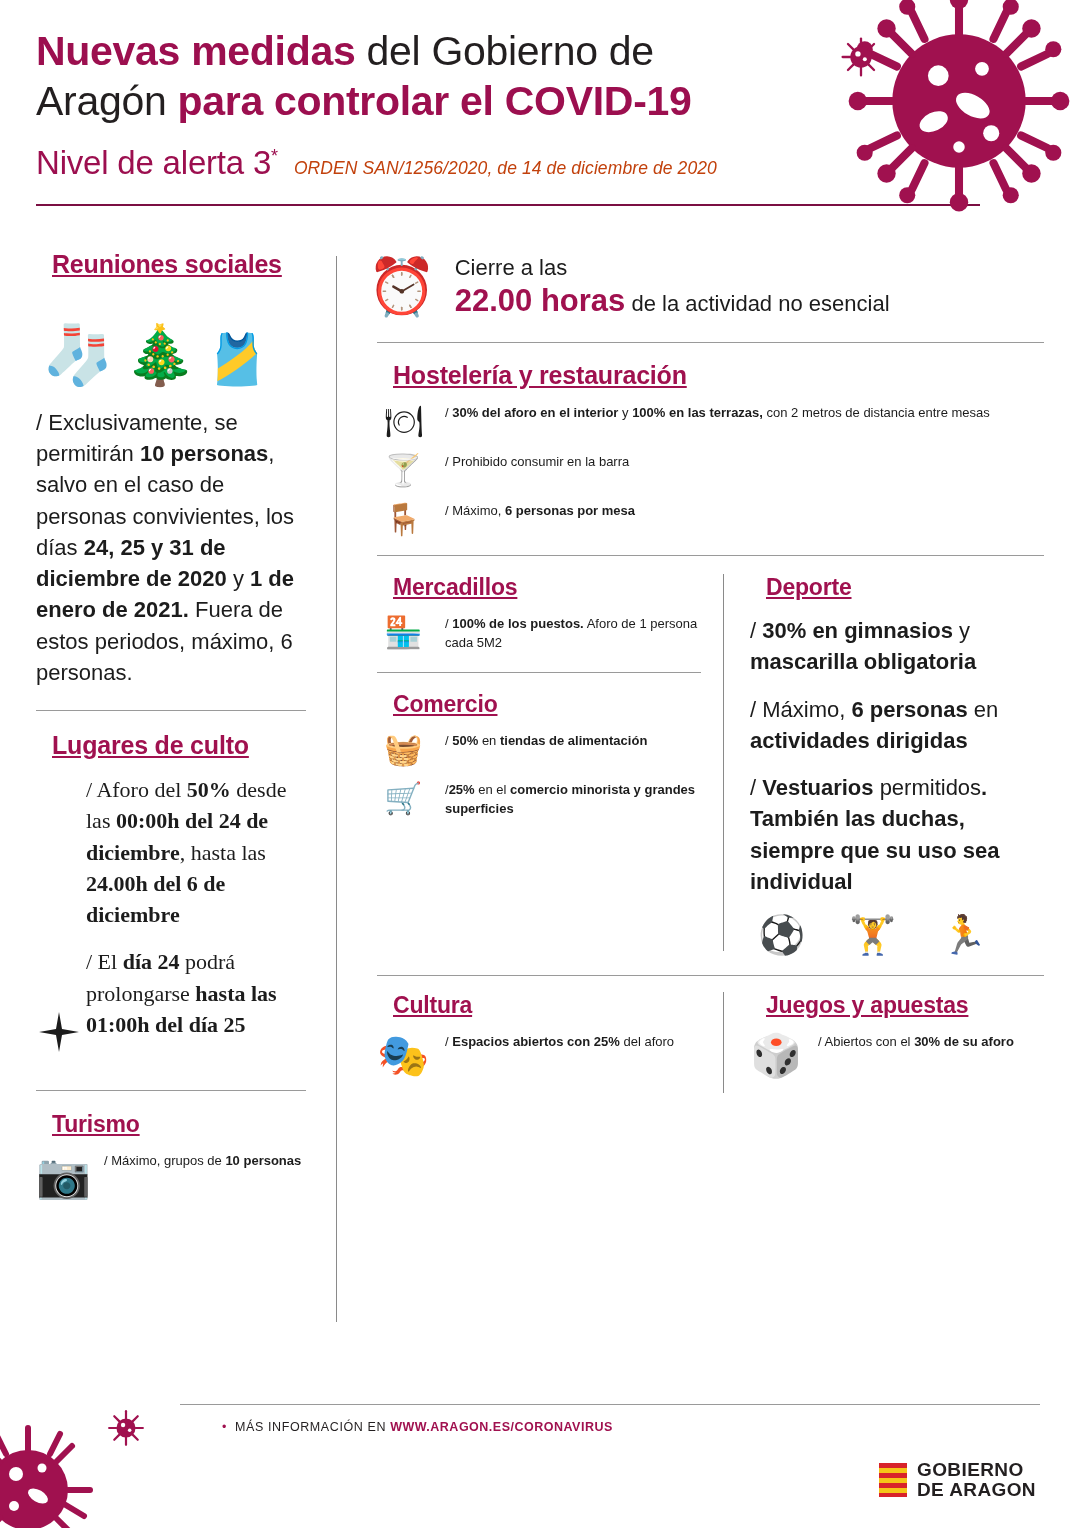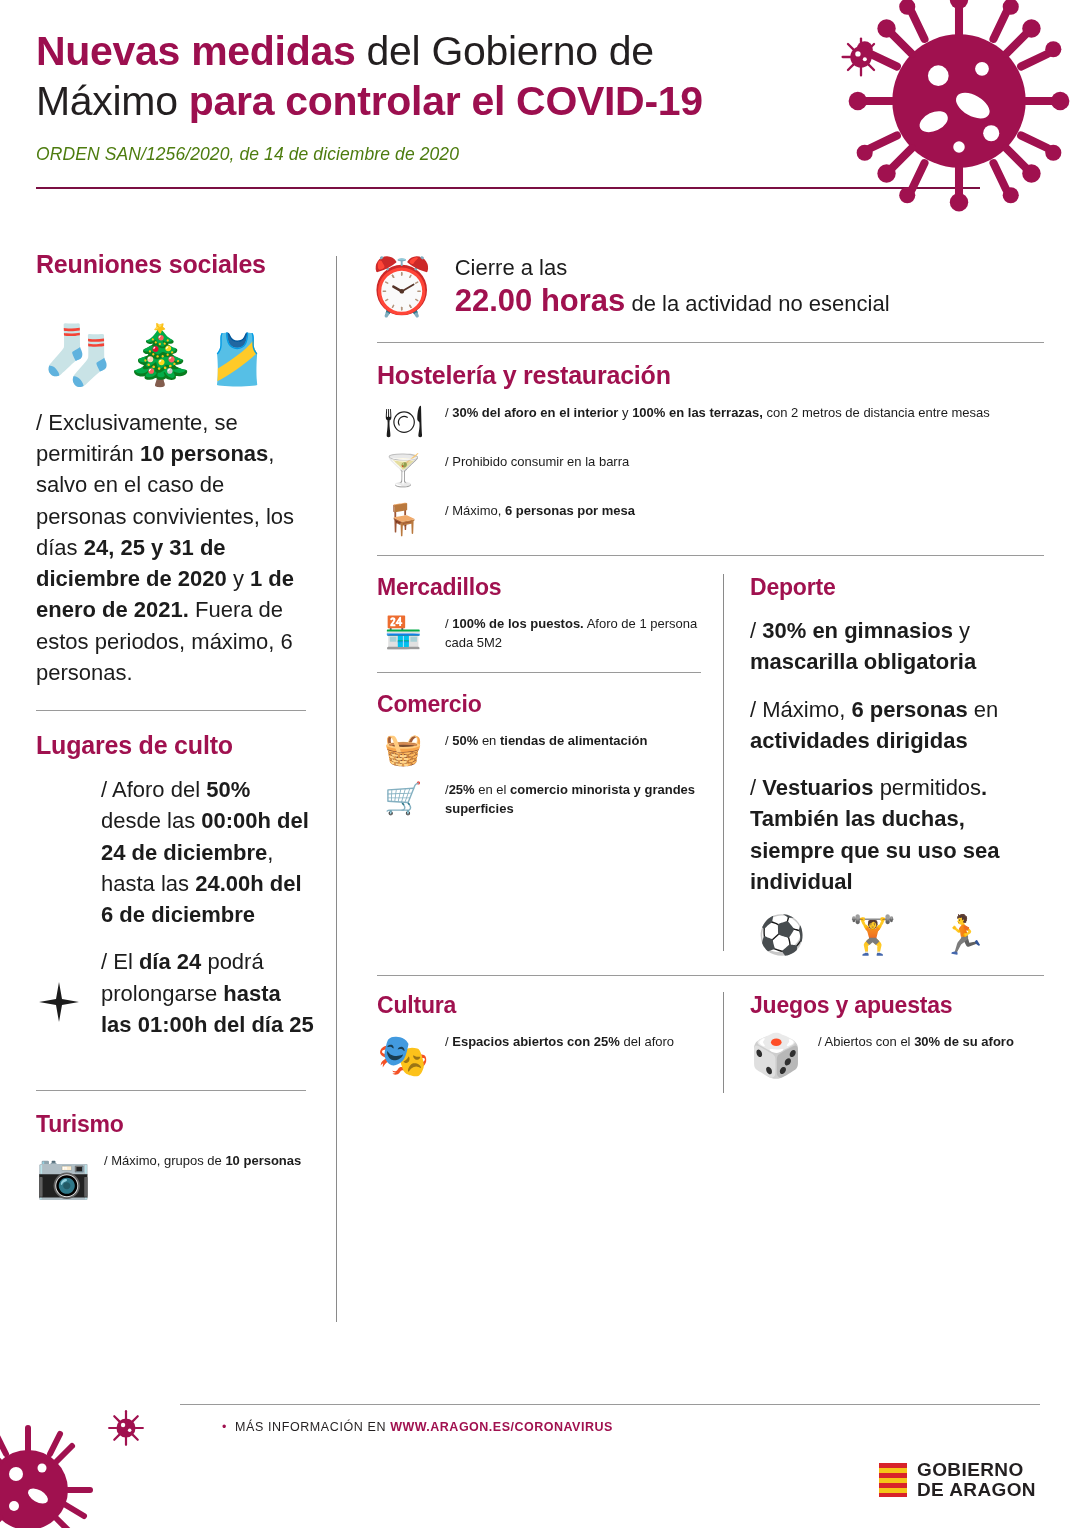--- a/index.html
+++ b/index.html
@@ -56,21 +56,21 @@
     color: #9c0f4f;
     font-weight: 400;
     letter-spacing: -0.2px;
   }
   .level sup {
     font-size: 18px;
   }
   .order {
     font-size: 17.5px;
     font-style: italic;
-    color: #4d7c0f;
+    color: #c2410c;
     letter-spacing: 0.1px;
   }
   .header-rule {
     margin-top: 22px;
     border-top: 2px solid #7b0f43;
     width: 944px;
   }
 
   
   .virus-big {
@@ -111,22 +111,23 @@
   .col-right {
     flex: 1;
     padding-left: 26px;
     box-sizing: border-box;
   }
 
   h2.sec {
     color: #a0114f;
     font-size: 25px;
     font-weight: 700;
-    margin: 0 0 14px 0;
+    margin: 0 0 14px 16px;
     letter-spacing: -0.2px;
+    text-decoration: underline;
   }
   h2.sec.small {
     font-size: 23px;
   }
 
   p.item {
     font-size: 22px;
     line-height: 1.42;
     margin: 0 0 16px 0;
     color: #1c1c1c;
@@ -143,22 +144,23 @@
   .xmas-icons {
     display: flex;
     align-items: flex-end;
     gap: 10px;
     height: 96px;
     margin: 4px 0 18px 6px;
   }
 
   .culto-row {
     display: flex;
-    align-items: center;
-    gap: 19px;
+    align-items: flex-end;
+    gap: 4px;
+    font-family: Liberation Serif, serif;
   }
   .culto-row .star {
     width: 46px;
     flex: 0 0 46px;
     text-align: center;
     padding-top: 6px;
   }
   .culto-row .txt { flex: 1; }
 
   
@@ -357,24 +359,25 @@
         <line x1="20" y1="20" x2="13" y2="13"></line>
       </g>
       <g fill="#ffffff" stroke="none">
         <circle cx="26" cy="26" r="3.5"></circle>
         <circle cx="35" cy="33" r="2.6"></circle>
       </g>
     </svg>
 
     <h1 class="title">
       <span class="mag">Nuevas medidas</span><span class="dark"> del Gobierno de</span><br>
-      <span class="dark">Máximo </span><span class="mag">para controlar el COVID-19</span>
+      <span class="dark">Aragón </span><span class="mag">para controlar el COVID-19</span>
     </h1>
 
     <div class="subtitle-row">
+      <div class="level"><span>Nivel de alerta 3</span><sup>*</sup></div>
       <div class="order">ORDEN SAN/1256/2020, de 14 de diciembre de 2020</div>
     </div>
 
     <div class="header-rule"></div>
   </div>
 
   <div class="content">
 
     <div class="col-left">
 

